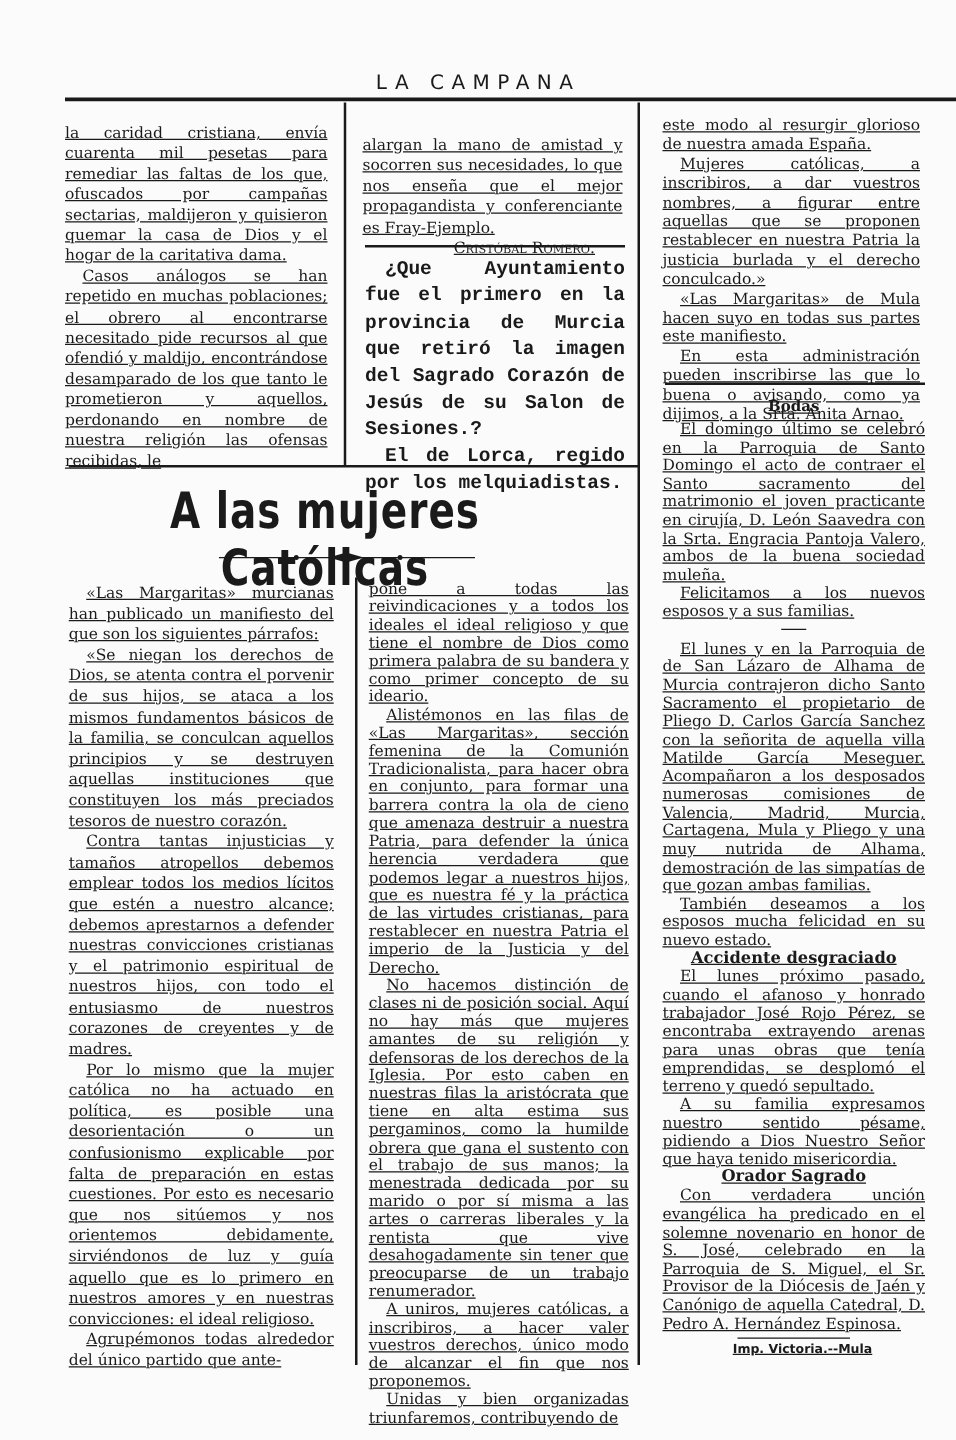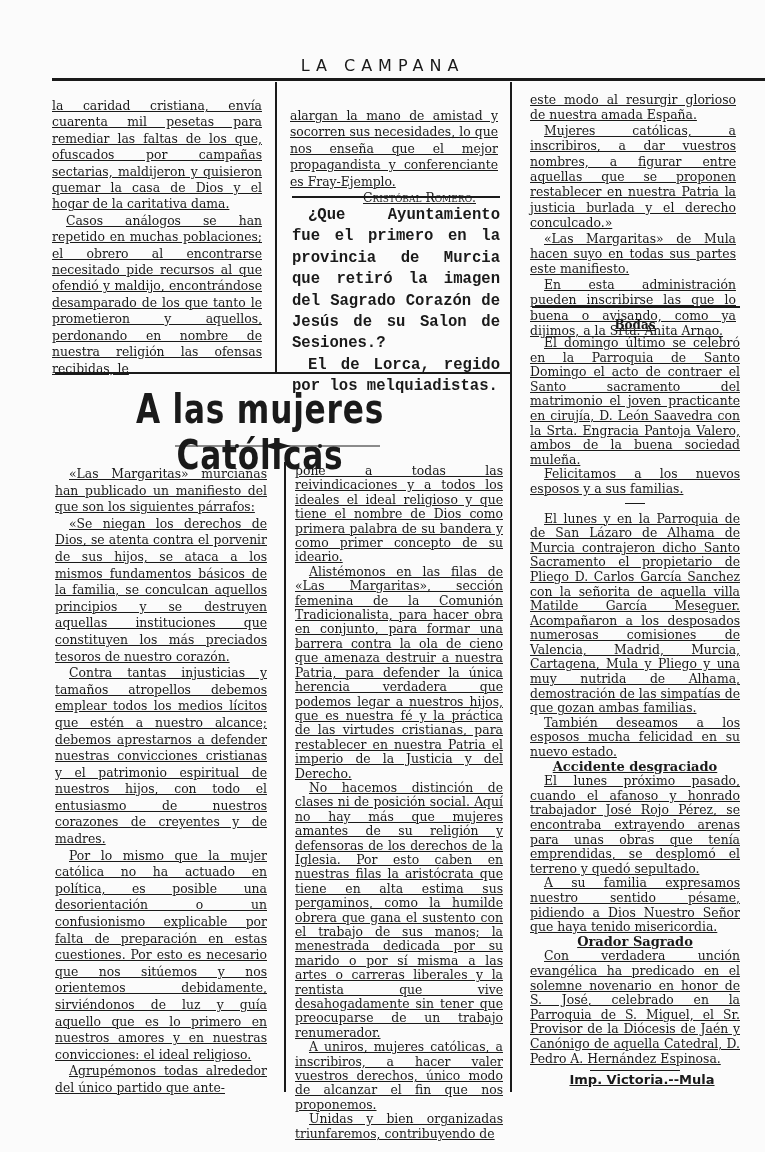--- a/index.html
+++ b/index.html
@@ -23,21 +23,21 @@
   .notice p { text-indent: 16px; }
 
   .headline { position: absolute; left: 0; top: 386px; width: 520px; text-align: center;
     font-family: "DejaVu Sans", "Liberation Sans", sans-serif; font-weight: bold; font-size: 40px; letter-spacing: 1px; transform: scaleX(0.78); transform-origin: center; }
   .ornament { position: absolute; left: 175px; top: 441px; width: 205px; height: 10px; }
 
   .section-head { text-align: center; font-weight: bold; text-indent: 0 !important; }
   .bodas { font-size: 12px; line-height: 22px; }
   .small-head { font-size: 13px; }
 
-  .imprint { text-align: center; font-family: "DejaVu Sans", "Liberation Sans", sans-serif; font-size: 13px; font-weight: bold; }
+  .imprint { text-align: center; font-family: "DejaVu Sans", "Liberation Sans", sans-serif; font-size: 10px; font-weight: bold; }
 
   .footer { position: absolute; left: 6px; top: 1164px; font-family: Liberation Sans, sans-serif; font-size: 10px; color: #b5b5b5; font-style: italic; }
 </style>
 </head>
 <body>
 
 <div class="masthead">LA CAMPANA</div>
 <div class="top-rule"></div>
 
 <div class="col" style="left:52px; top:98px; width:210px;">

